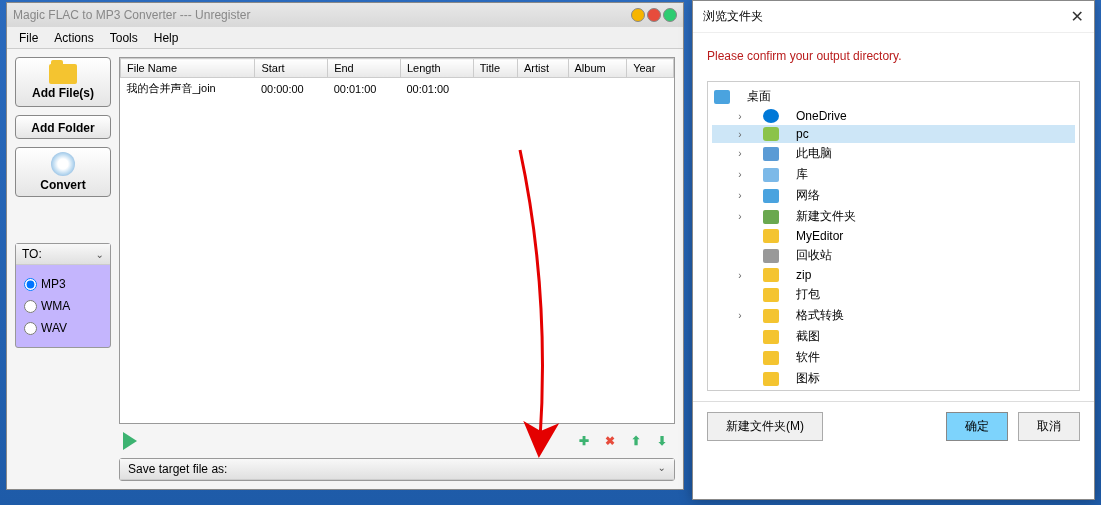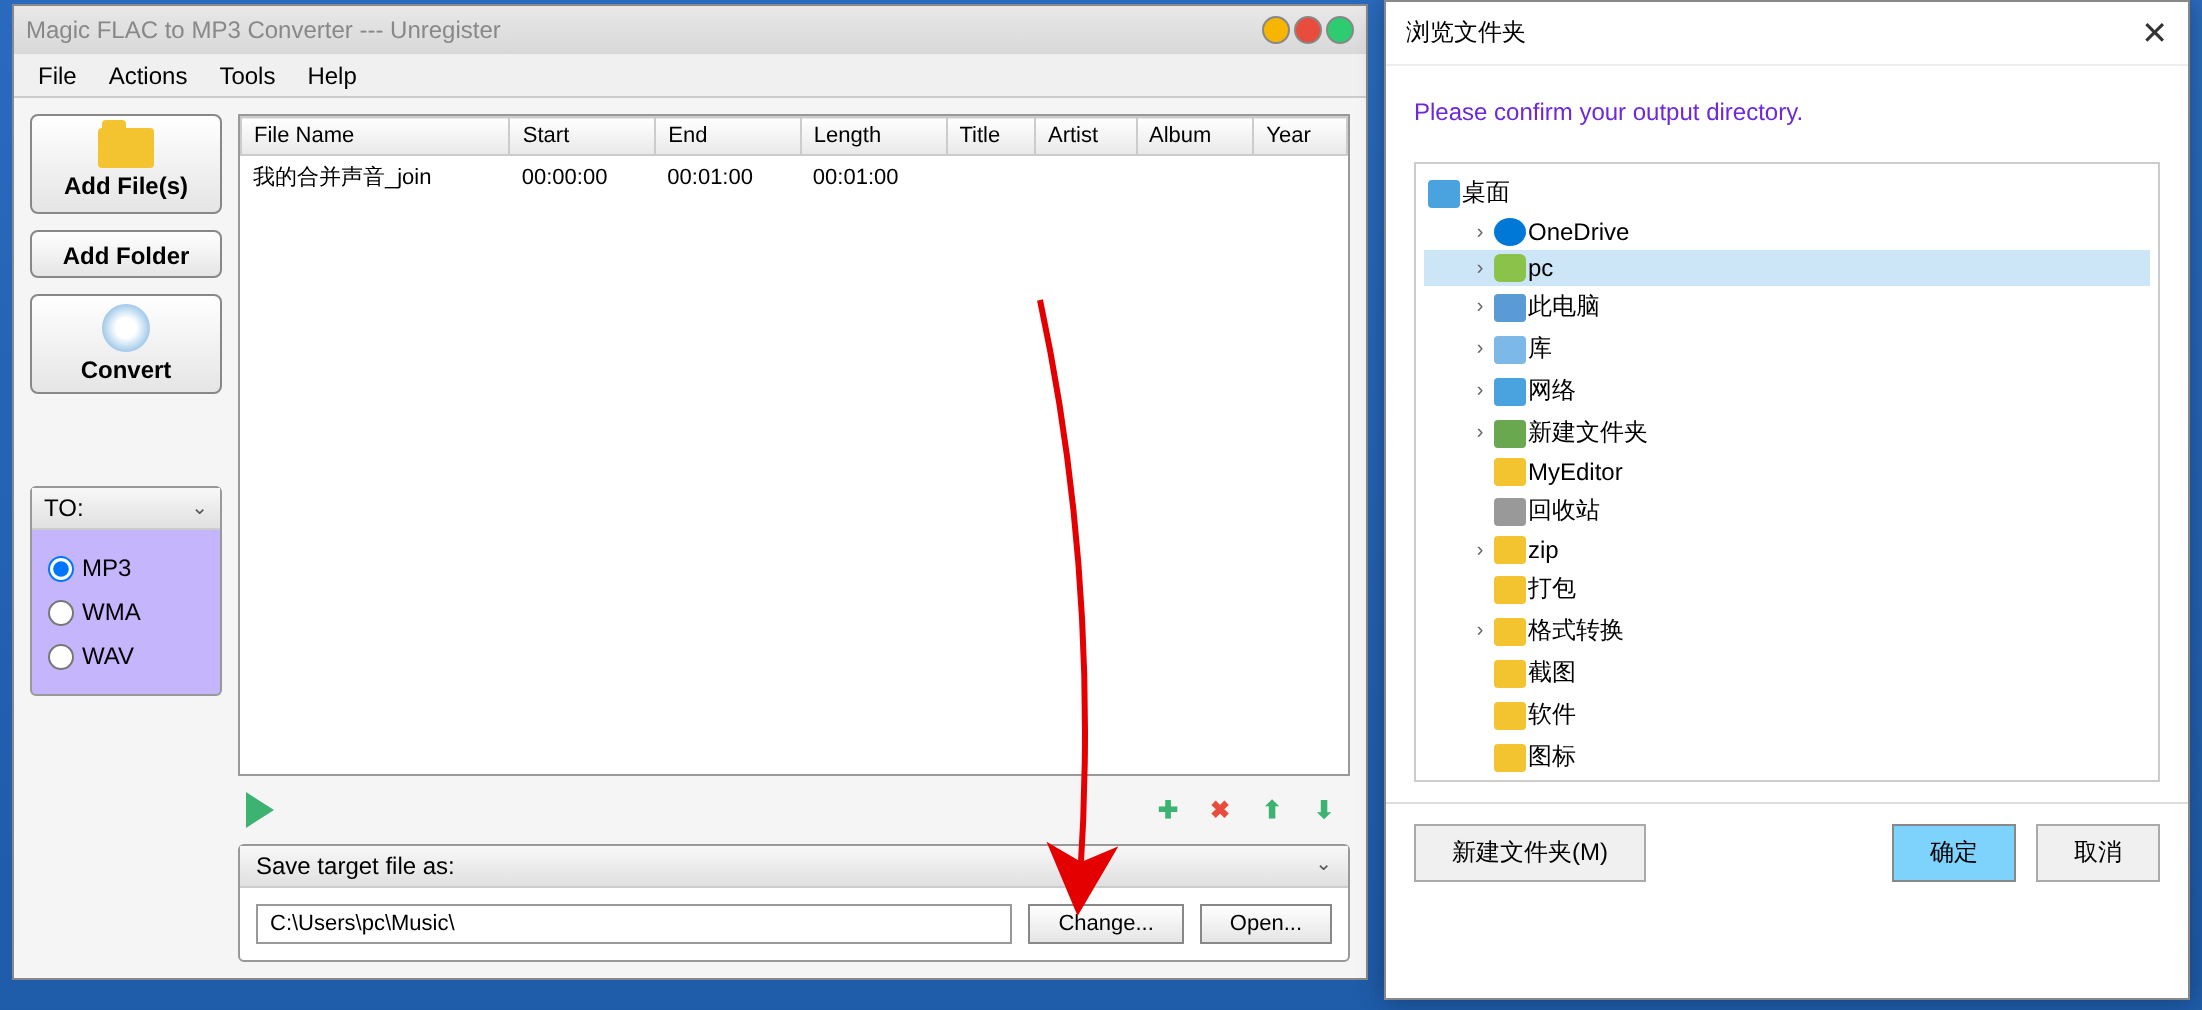--- a/index.html
+++ b/index.html
@@ -38,23 +38,23 @@
 .save-head { padding: 3px 8px; background: linear-gradient(to bottom, #f8f8f8, #e0e0e0); display: flex; border-bottom: 1px solid #ccc; }
 .save-body { padding: 8px; display: flex; gap: 8px; align-items: center; }
 .save-body input[type=text] { flex: 1; border: 1px solid #999; padding: 3px 6px; font-size: 11px; }
 .std-btn { border: 1px solid #888; background: linear-gradient(to bottom, #fff, #e5e5e5); padding: 3px 14px; cursor: pointer; font-size: 11px; }
 .arrow-svg { position: absolute; left: 450px; top: 140px; pointer-events: none; z-index: 5; }
 
 
 .dialog { position: absolute; left: 692px; top: 0; width: 403px; height: 500px; background: #fff; border: 1px solid #888; box-shadow: 0 0 12px rgba(0,0,0,0.3); }
 .dlg-title { height: 32px; display: flex; align-items: center; padding: 0 10px; font-size: 12px; border-bottom: 1px solid #eee; }
 .dlg-close { margin-left: auto; font-size: 16px; cursor: pointer; color: #333; }
-.dlg-msg { padding: 16px 14px 8px; font-size: 12px; color: #6d28d9; }
+.dlg-msg { padding: 16px 14px 8px; font-size: 12px; color: #b91c1c; }
 .tree { margin: 10px 14px; border: 1px solid #ccc; height: 310px; overflow-y: auto; padding: 4px; }
-.tree-item { display: flex; align-items: center; gap: 1px; padding: 2px 0; cursor: default; white-space: nowrap; }
+.tree-item { display: flex; align-items: center; gap: 17px; padding: 2px 0; cursor: default; white-space: nowrap; }
 .tree-item .arrow { width: 12px; color: #666; font-size: 10px; text-align: center; }
 .tree-item .ticon { width: 16px; height: 14px; border-radius: 2px; flex-shrink: 0; }
 .ticon.desktop { background: #4aa3df; }
 .ticon.cloud { background: #0078d7; border-radius: 50%; }
 .ticon.user { background: #8bc34a; border-radius: 3px; }
 .ticon.pc { background: #5a9bd5; }
 .ticon.lib { background: #7cb9e8; }
 .ticon.net { background: #4aa3df; }
 .ticon.cp { background: #6aa84f; }
 .ticon.bin { background: #999; }
@@ -155,25 +155,20 @@
         <div class="tool-icon" style="color:#3cb371">✚</div>
         <div class="tool-icon" style="color:#e74c3c">✖</div>
         <div class="tool-icon" style="color:#3cb371">⬆</div>
         <div class="tool-icon" style="color:#3cb371">⬇</div>
       </div>
       <div class="save-panel">
         <div class="save-head">
           <span>Save target file as:</span>
           <span class="chev">⌄</span>
         </div>
-        <div class="save-body">
-          <input type="text" value="C:\Users\pc\Music\" style="">
-          <button class="std-btn">Change...</button>
-          <button class="std-btn">Open...</button>
-        </div>
       </div>
     </div>
   </div>
 </div>
 
 <svg class="arrow-svg" width="130" height="330">
   <defs>
       <marker id="ah" markerWidth="12" markerHeight="12" refX="6" refY="6" orient="auto">
         <path d="M0,0 L12,6 L0,12 L3,6 Z" fill="#e40000"></path>
       </marker>

